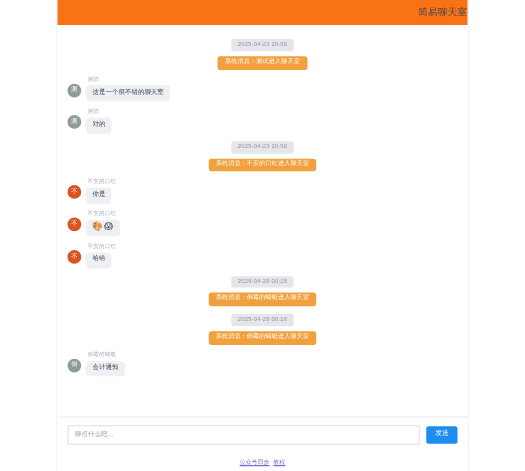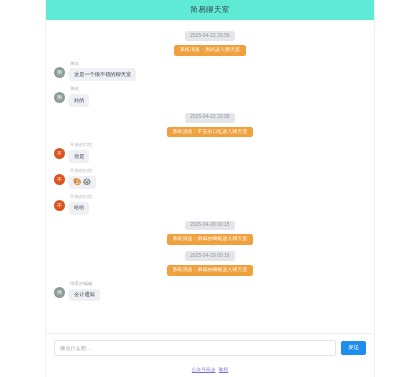--- a/index.html
+++ b/index.html
@@ -10,22 +10,22 @@
     overflow:hidden;
   }
   .app{
     position:absolute;left:46px;top:0;width:328px;height:377px;
     background:#ffffff;
     box-shadow:0 0 0 1px #f0f1f3;
     display:flex;flex-direction:column;
   }
   .header{
     height:20px;flex:0 0 20px;
-    background:#5eead4;
-    display:flex;align-items:center;justify-content:center;
+    background:#f97316;
+    display:flex;align-items:center;justify-content:flex-end;
     color:#3d4450;font-size:7.5px;letter-spacing:.4px;
   }
   .messages{
     flex:1 1 auto;position:relative;
     padding:6px 8px 4px 8px;
     overflow:hidden;
     background:#ffffff;
   }
   .ts-row{display:flex;justify-content:center;margin:5px 0 4px 0;}
   .ts{

